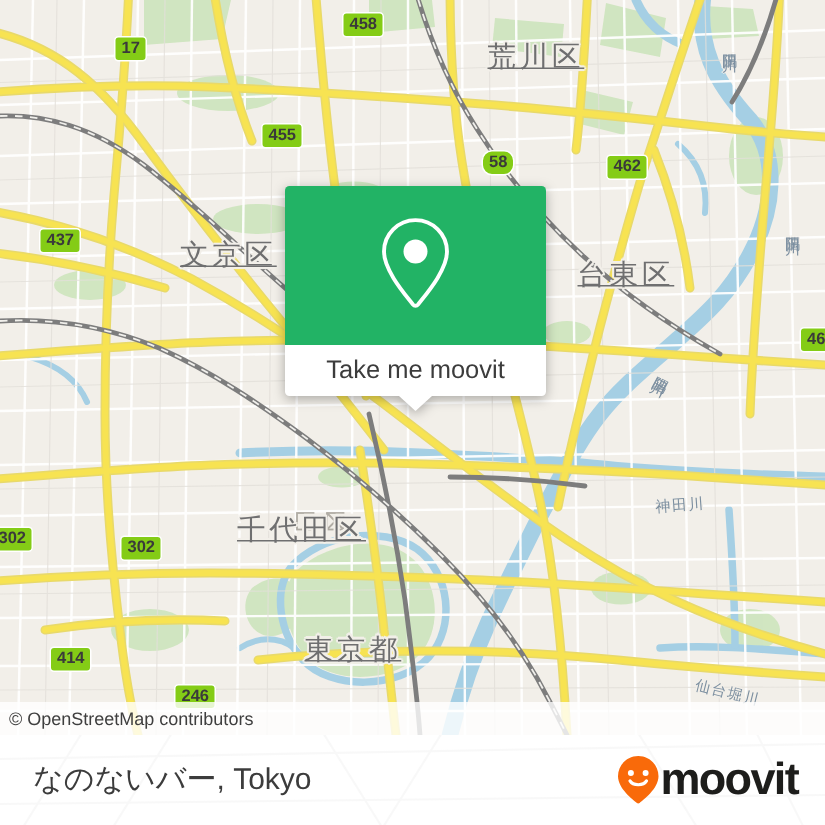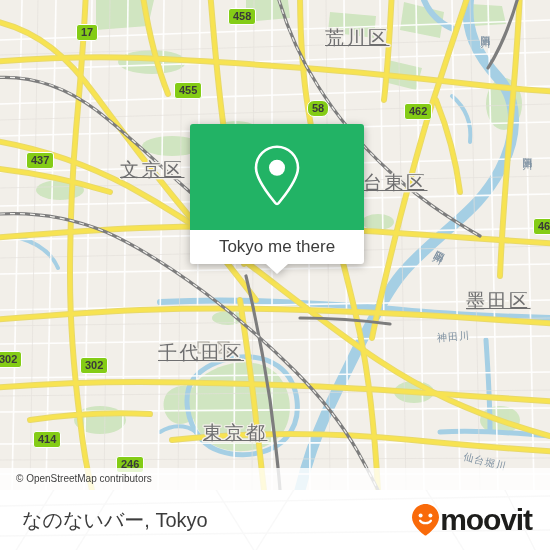--- a/index.html
+++ b/index.html
@@ -84,23 +84,23 @@
 
   
   #attribution {
     position: absolute;
     left: 0;
     bottom: 0;
     width: 550px;
     height: 22px;
     background: rgba(255,255,255,0.80);
     color: #3f3f3f;
-    font-size: 10px;
+    font-size: 12px;
     line-height: 22px;
-    padding-left: 16px;
+    padding-left: 6px;
     box-sizing: border-box;
     white-space: nowrap;
   }
 
   
   #popup {
     position: absolute;
     left: 190px;
     top: 124px;
     width: 174px;
@@ -343,52 +343,51 @@
           <rect x="198" y="342" width="11" height="11"></rect>
           <rect x="218" y="342" width="11" height="11"></rect>
           <path d="M218,342 L229,353 M229,342 L218,353"></path>
           <rect x="300" y="160" width="9" height="9"></rect>
         </g>
       </g>
     </svg>
 
     <div class="ward-label big" style="left:325px; top:25px;">荒川区</div>
     <div class="ward-label big" style="left:120px; top:157px;">文京区</div>
-    <div class="ward-label big" style="left:363px; top:170px;">台東区</div>
-    <div class="ward-label big" style="left:466px; top:288px;">墨田区</div>
+    <div class="ward-label big" style="left:385px; top:170px;">台東区</div>
     <div class="ward-label big" style="left:158px; top:340px;">千代田区</div>
     <div class="ward-label big" style="left:203px; top:420px;">東京都</div>
 
     <div class="river-label" style="left:478px; top:28px;">隅田川</div>
     <div class="river-label" style="left:520px; top:150px;">隅田川</div>
     <div class="river-label" style="left:437px; top:245px; transform:rotate(28deg);">隅田川</div>
     <div class="river-label diag" style="left:437px; top:330px; transform:rotate(-4deg);">神田川</div>
     <div class="river-label diag" style="left:463px; top:455px; transform:rotate(14deg);">仙台堀川</div>
 
     <div class="shield" style="left:228px; top:8px;">458</div>
     <div class="shield" style="left:76px;  top:24px;">17</div>
     <div class="shield" style="left:174px; top:82px;">455</div>
-    <div class="shield" style="left:307px; top:100px;border-radius:7px;">58</div>
+    <div class="shield" style="left:321px; top:100px;border-radius:7px;">58</div>
     <div class="shield" style="left:404px; top:103px;">462</div>
     <div class="shield" style="left:26px;  top:152px;">437</div>
     <div class="shield" style="left:-6px;  top:351px;">302</div>
     <div class="shield" style="left:80px;  top:357px;">302</div>
     <div class="shield" style="left:33px;  top:431px;">414</div>
     <div class="shield" style="left:116px; top:456px;">246</div>
     <div class="shield" style="left:533px; top:218px;">46</div>
 
     <div id="popup">
       <div id="popup-green">
         <svg id="popup-pin" width="54" height="64" viewBox="0 0 54 64">
           <path d="M27 3 C15.4 3 6 12.4 6 24 C6 36.5 20 52.5 25.3 59.3 C26.2 60.4 27.8 60.4 28.7 59.3 C34 52.5 48 36.5 48 24 C48 12.4 38.6 3 27 3 Z" fill="none" stroke="#ffffff" stroke-width="2.6"></path>
           <circle cx="27" cy="24" r="8" fill="#ffffff"></circle>
         </svg>
       </div>
       <div id="popup-button">
-        <span>Tokyo me there</span>
+        <span>Take me moovit</span>
       </div>
       <div id="popup-tail"></div>
     </div>
 
     <div id="attribution">© OpenStreetMap contributors</div>
   </div>
 
   <div id="bottombar">
     <svg id="bottombar-watermark" viewBox="0 0 550 60" preserveAspectRatio="none">
       <g stroke="#bdbdbd" stroke-width="1.4" fill="none">

